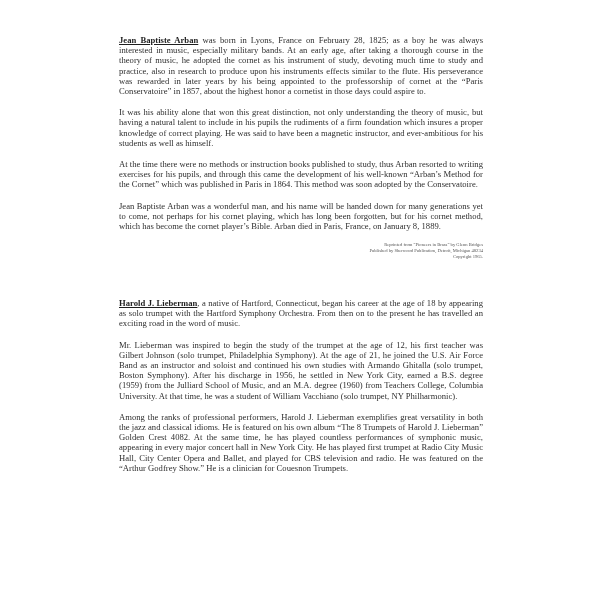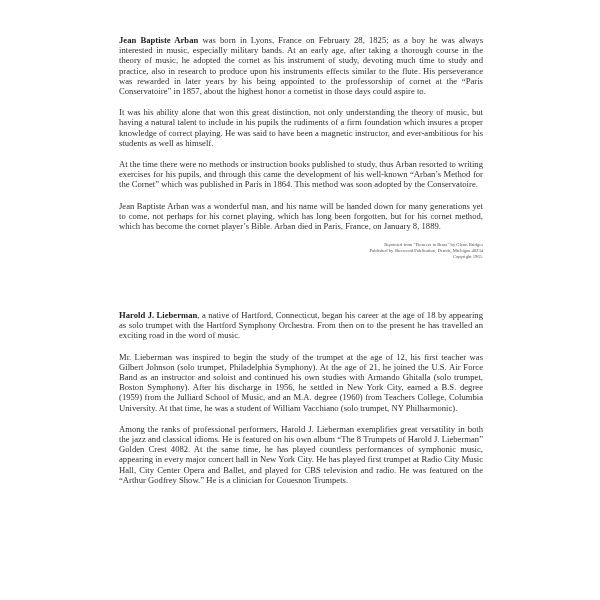--- a/index.html
+++ b/index.html
@@ -24,33 +24,34 @@
     .section p {
       margin: 0 0 11px 0;
       font-size: 8.6px;
       line-height: 10.2px;
       text-align: justify;
       letter-spacing: 0.02px;
     }
     .section p b {
       font-weight: bold;
       color: #1e1e1e;
+      text-decoration: underline;
     }
     .credit {
       text-align: right;
       font-size: 4.6px;
       line-height: 6px;
       color: #555;
       margin-top: 2px;
     }
     .credit div { margin: 0; }
     .section-2 {
       position: absolute;
       left: 119px;
-      top: 310px;
+      top: 298px;
       width: 364px;
     }
   </style>
 </head>
 <body>
 
 <div class="page section">
   <p><b>Jean Baptiste Arban</b><span> was born in Lyons, France on February 28, 1825; as a boy he was always interested in music, especially military bands. At an early age, after taking a thorough course in the theory of music, he adopted the cornet as his instrument of study, devoting much time to study and practice, also in research to produce upon his instruments effects similar to the flute. His perseverance was rewarded in later years by his being appointed to the professorship of cornet at the “Paris Conservatoire” in 1857, about the highest honor a cornetist in those days could aspire to.</span></p>
   <p>It was his ability alone that won this great distinction, not only understanding the theory of music, but having a natural talent to include in his pupils the rudiments of a firm foundation which insures a proper knowledge of correct playing. He was said to have been a magnetic instructor, and ever-ambitious for his students as well as himself.</p>
   <p>At the time there were no methods or instruction books published to study, thus Arban resorted to writing exercises for his pupils, and through this came the development of his well-known “Arban’s Method for the Cornet” which was published in Paris in 1864. This method was soon adopted by the Conservatoire.</p>

